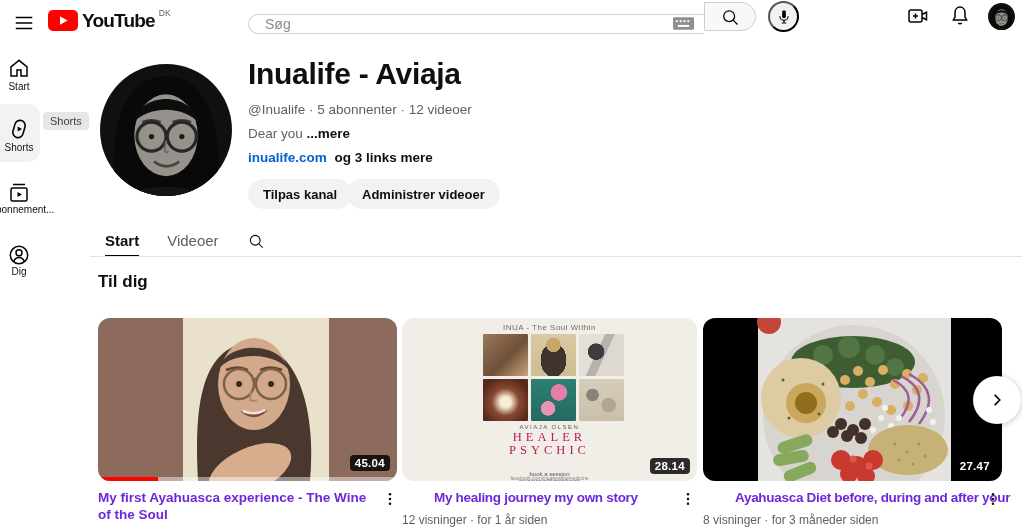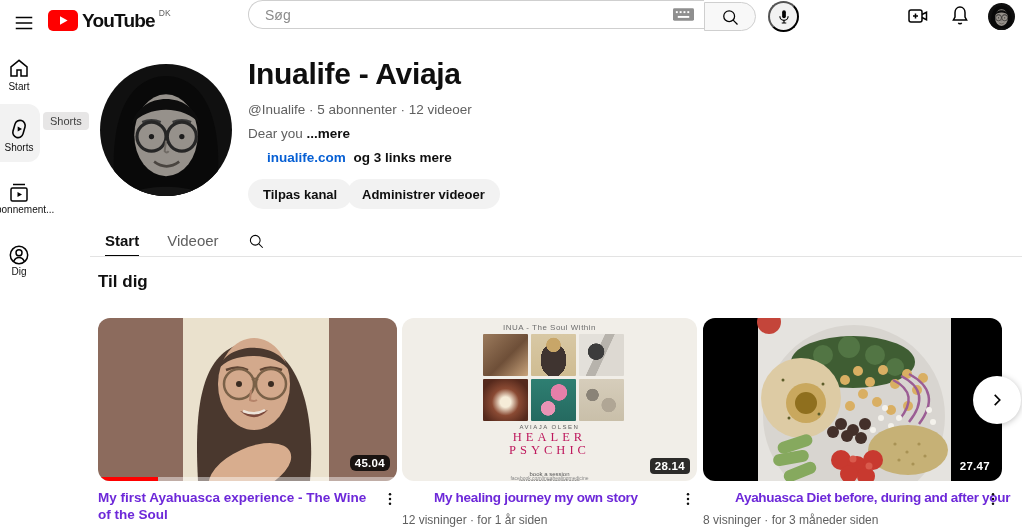--- a/index.html
+++ b/index.html
@@ -9,21 +9,21 @@
   }
   .abs{position:absolute;}
   svg{display:block;}
 
   
   .icon-btn{background:none;border:none;padding:0;cursor:pointer;}
   .hamburger{left:13px;top:12px;}
   .logo{left:48px;top:10px;display:flex;align-items:flex-start;gap:4px;}
   .logo-text{font-size:19px;font-weight:700;letter-spacing:-0.8px;line-height:21px;}
   .logo-country{font-size:8.5px;color:#606060;margin-top:-2px;}
-  .search-pill{left:248px;top:0;width:456px;height:29px;border:1px solid #cfcfcf;
+  .search-pill{left:248px;top:14px;width:456px;height:20px;border:1px solid #cfcfcf;
     border-right:none;border-radius:16px 0 0 16px;display:flex;align-items:center;box-sizing:border-box;}
   .search-input{border:none;outline:none;background:transparent;font-size:14px;
     font-family:"Liberation Sans",sans-serif;margin-left:14px;flex:1;color:#0f0f0f;}
   .search-input::placeholder{color:#8b8b8b;}
   .kbd-wrap{margin-right:10px;}
   .search-btn{left:704px;top:2px;width:52px;height:29px;border:1px solid #cfcfcf;background:#f8f8f8;
     border-radius:0 16px 16px 0;display:flex;align-items:center;justify-content:center;box-sizing:border-box;}
   .mic-btn{left:768px;top:1px;width:31px;height:31px;border-radius:50%;background:#f2f2f2;
     display:flex;align-items:center;justify-content:center;}
   .create-btn{left:906px;top:4px;}
@@ -36,21 +36,21 @@
   .tooltip{left:43px;top:112px;background:#e7e6e6;color:#3f3f3f;font-size:11px;
     padding:3px 7px;border-radius:4px;}
   .subs-label{left:-4px;top:204px;font-size:10px;color:#0f0f0f;white-space:nowrap;}
 
   
   .avatar-lg{left:100px;top:64px;width:132px;height:132px;border-radius:50%;overflow:hidden;}
   .ch-title{left:248px;top:57px;font-size:30px;font-weight:700;letter-spacing:-0.3px;margin:0;}
   .ch-meta{left:248px;top:102px;font-size:13.5px;color:#606060;}
   .ch-desc{left:248px;top:126px;font-size:13.5px;color:#606060;}
   .ch-desc .more{font-weight:700;color:#0f0f0f;}
-  .ch-links{left:248px;top:150px;font-size:13.5px;margin-left:19px;}
+  .ch-links{left:248px;top:150px;font-size:13.5px;}
   .ch-links .link{color:#065fd4;font-weight:600;text-decoration:none;}
   .ch-links .links-more{font-weight:700;color:#0f0f0f;margin-left:4px;}
   .pill-btn{top:179px;height:30px;border:none;border-radius:16px;background:#f2f2f2;
     font-family:"Liberation Sans",sans-serif;font-size:13px;font-weight:700;color:#0f0f0f;
     padding:0 15px;cursor:pointer;}
   .btn-customize{left:248px;}
   .btn-manage{left:347px;}
 
   
   .tabs{left:105px;top:224px;height:33px;display:flex;gap:28px;align-items:stretch;}
@@ -62,21 +62,21 @@
 
   .section-title{left:98px;top:272px;font-size:17px;font-weight:700;margin:0;}
 
   
   .thumb{top:318px;height:163px;border-radius:12px;overflow:hidden;cursor:pointer;}
   .thumb1{left:98px;width:299px;}
   .thumb2{left:402px;width:295px;background:#f1eee8;}
   .thumb3{left:703px;width:299px;}
   .dur{position:absolute;right:7px;bottom:7px;background:rgba(0,0,0,0.82);color:#fff;
     font-size:11.5px;font-weight:700;padding:2px 5px;border-radius:4px;letter-spacing:0.3px;}
-  .thumb1 .dur{bottom:10px;border-radius:6px;}
+  .thumb1 .dur{bottom:10px;}
   .progress-track{position:absolute;left:0;right:0;bottom:0;height:4px;background:rgba(255,255,255,0.45);}
   .progress-watched{height:4px;background:#f00;width:0;}
   .v-title{top:489px;font-size:13.5px;font-weight:700;line-height:17px;color:#6d28d9;cursor:pointer;}
   .v-title.one-line{white-space:nowrap;overflow:hidden;letter-spacing:-0.3px;margin-left:32px;}
   .t1pos{left:98px;width:278px;}
   .t2pos{left:402px;width:268px;}
   .t3pos{left:703px;width:278px;}
   .v-meta{top:513px;font-size:12px;color:#606060;}
   .m2pos{left:402px;}
   .m3pos{left:703px;}

